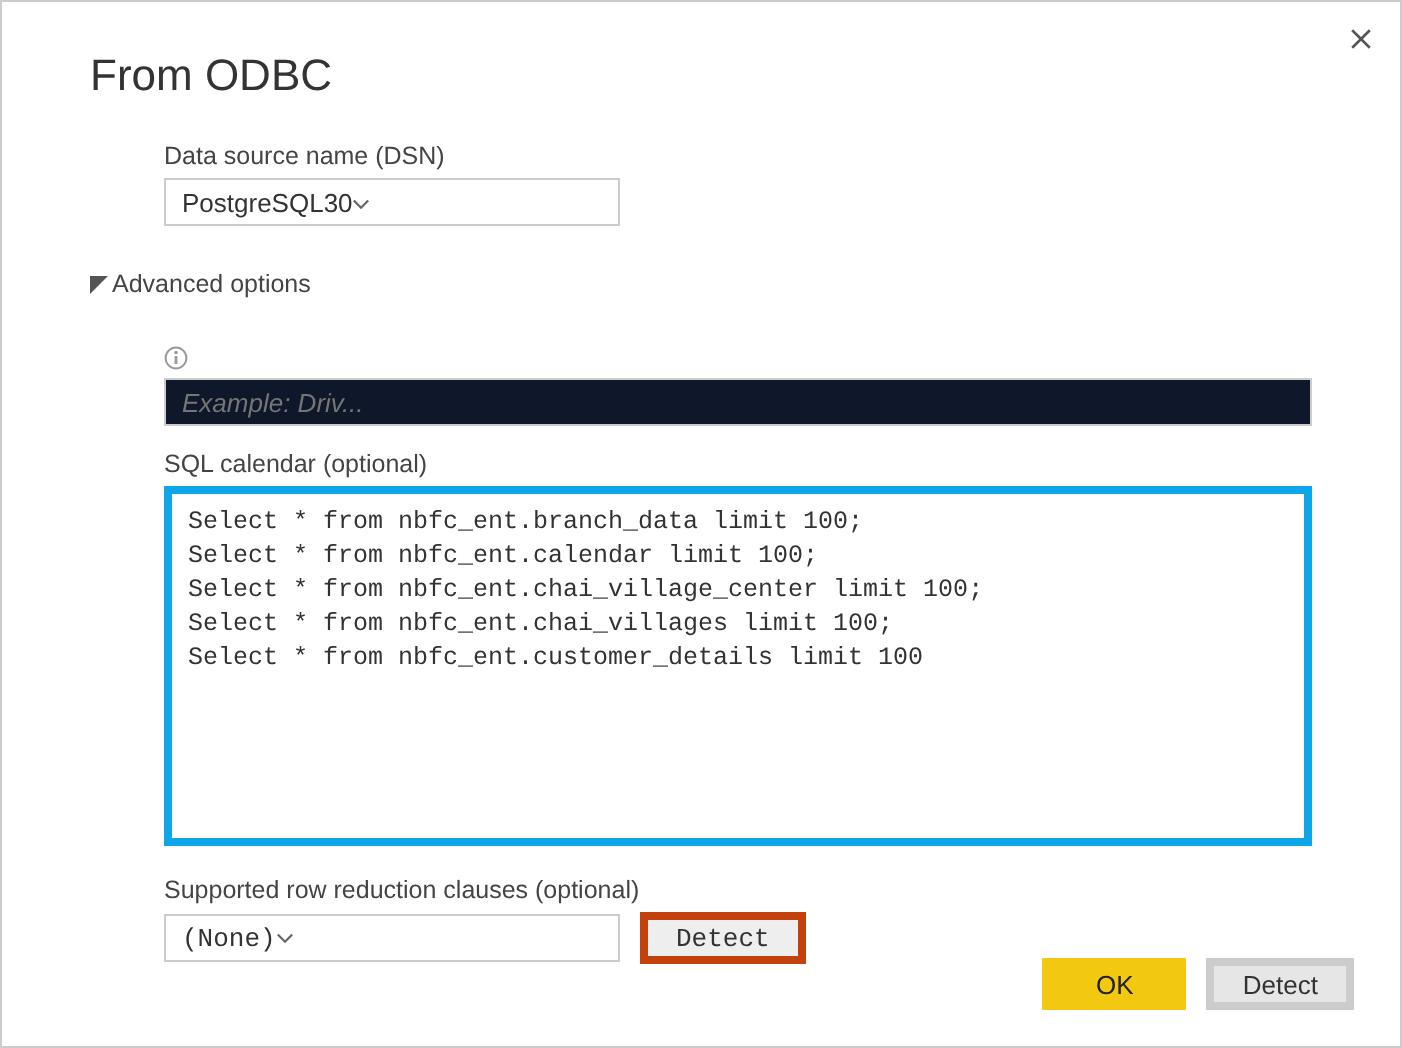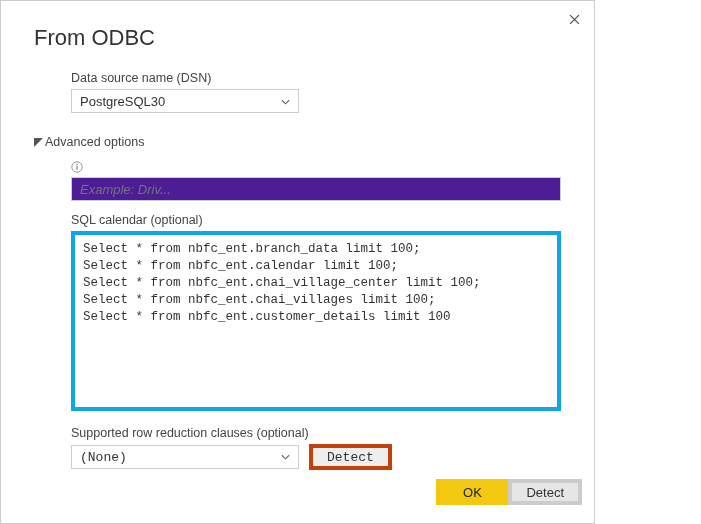--- a/index.html
+++ b/index.html
@@ -4,25 +4,25 @@
 <style>
   * { box-sizing: border-box; }
   html, body {
     margin: 0; padding: 0;
     font-family: "Segoe UI", Arial, sans-serif;
     font-size: 13px;
     color: #333;
     background: #fff;
   }
   .dialog {
-    width: 595px;
+    width: 701px;
     height: 524px;
     border: 1px solid #ccc;
     position: relative;
-    padding: 0 33px;
+    padding: 0 44px;
   }
   .close-btn {
     position: absolute;
     top: 6px; right: 8px;
     width: 24px; height: 24px;
     display: flex; align-items: center; justify-content: center;
     cursor: pointer;
     color: #555;
   }
   .close-btn svg { width: 11px; height: 11px; }
@@ -41,49 +41,48 @@
     align-items: center;
     gap: 4px;
   }
   .select {
     width: 228px;
     height: 24px;
     border: 1px solid #ccc;
     background: #fff;
     display: flex;
     align-items: center;
-    justify-content: space-between;
     padding: 0 8px;
     font-size: 13px;
     color: #333;
     cursor: pointer;
   }
   .select .chev { color: #666; }
   .expander {
     display: flex;
     align-items: center;
     gap: 2px;
     font-size: 12.5px;
     color: #444;
     margin-top: 22px;
-    margin-bottom: 12px;
+    margin-bottom: 24px;
     cursor: pointer;
     user-select: none;
   }
   .expander svg { width: 9px; height: 9px; }
   .text-input {
     width: 100%;
     height: 24px;
     border: 1px solid #ccc;
     padding: 0 8px;
     font-size: 13px;
     font-family: inherit;
     font-style: italic;
     color: #888;
-    background: #4c1d95;
+    background: #0f172a;
   }
   .info-icon {
     display: inline-flex;
     align-items: center;
     color: #888;
   }
   .info-icon svg { width: 12px; height: 12px; }
   .sql-area {
     width: 100%;
     height: 180px;
@@ -119,22 +118,23 @@
     min-width: 72px;
   }
   .btn-default {
     background: #e6e6e6;
     border-color: #ccc;
     min-width: 72px;
   }
   .footer {
     position: absolute;
     bottom: 18px;
-    right: 12px;
-    display: flex;
+    right: 23px;
+    display: flex;
+    gap: 10px;
   }
   .section { margin-bottom: 12px; margin-left: 37px; }
 </style>
 </head>
 <body>
 
 <div class="dialog">
 
   <div class="close-btn">
     <svg viewBox="0 0 10 10">

